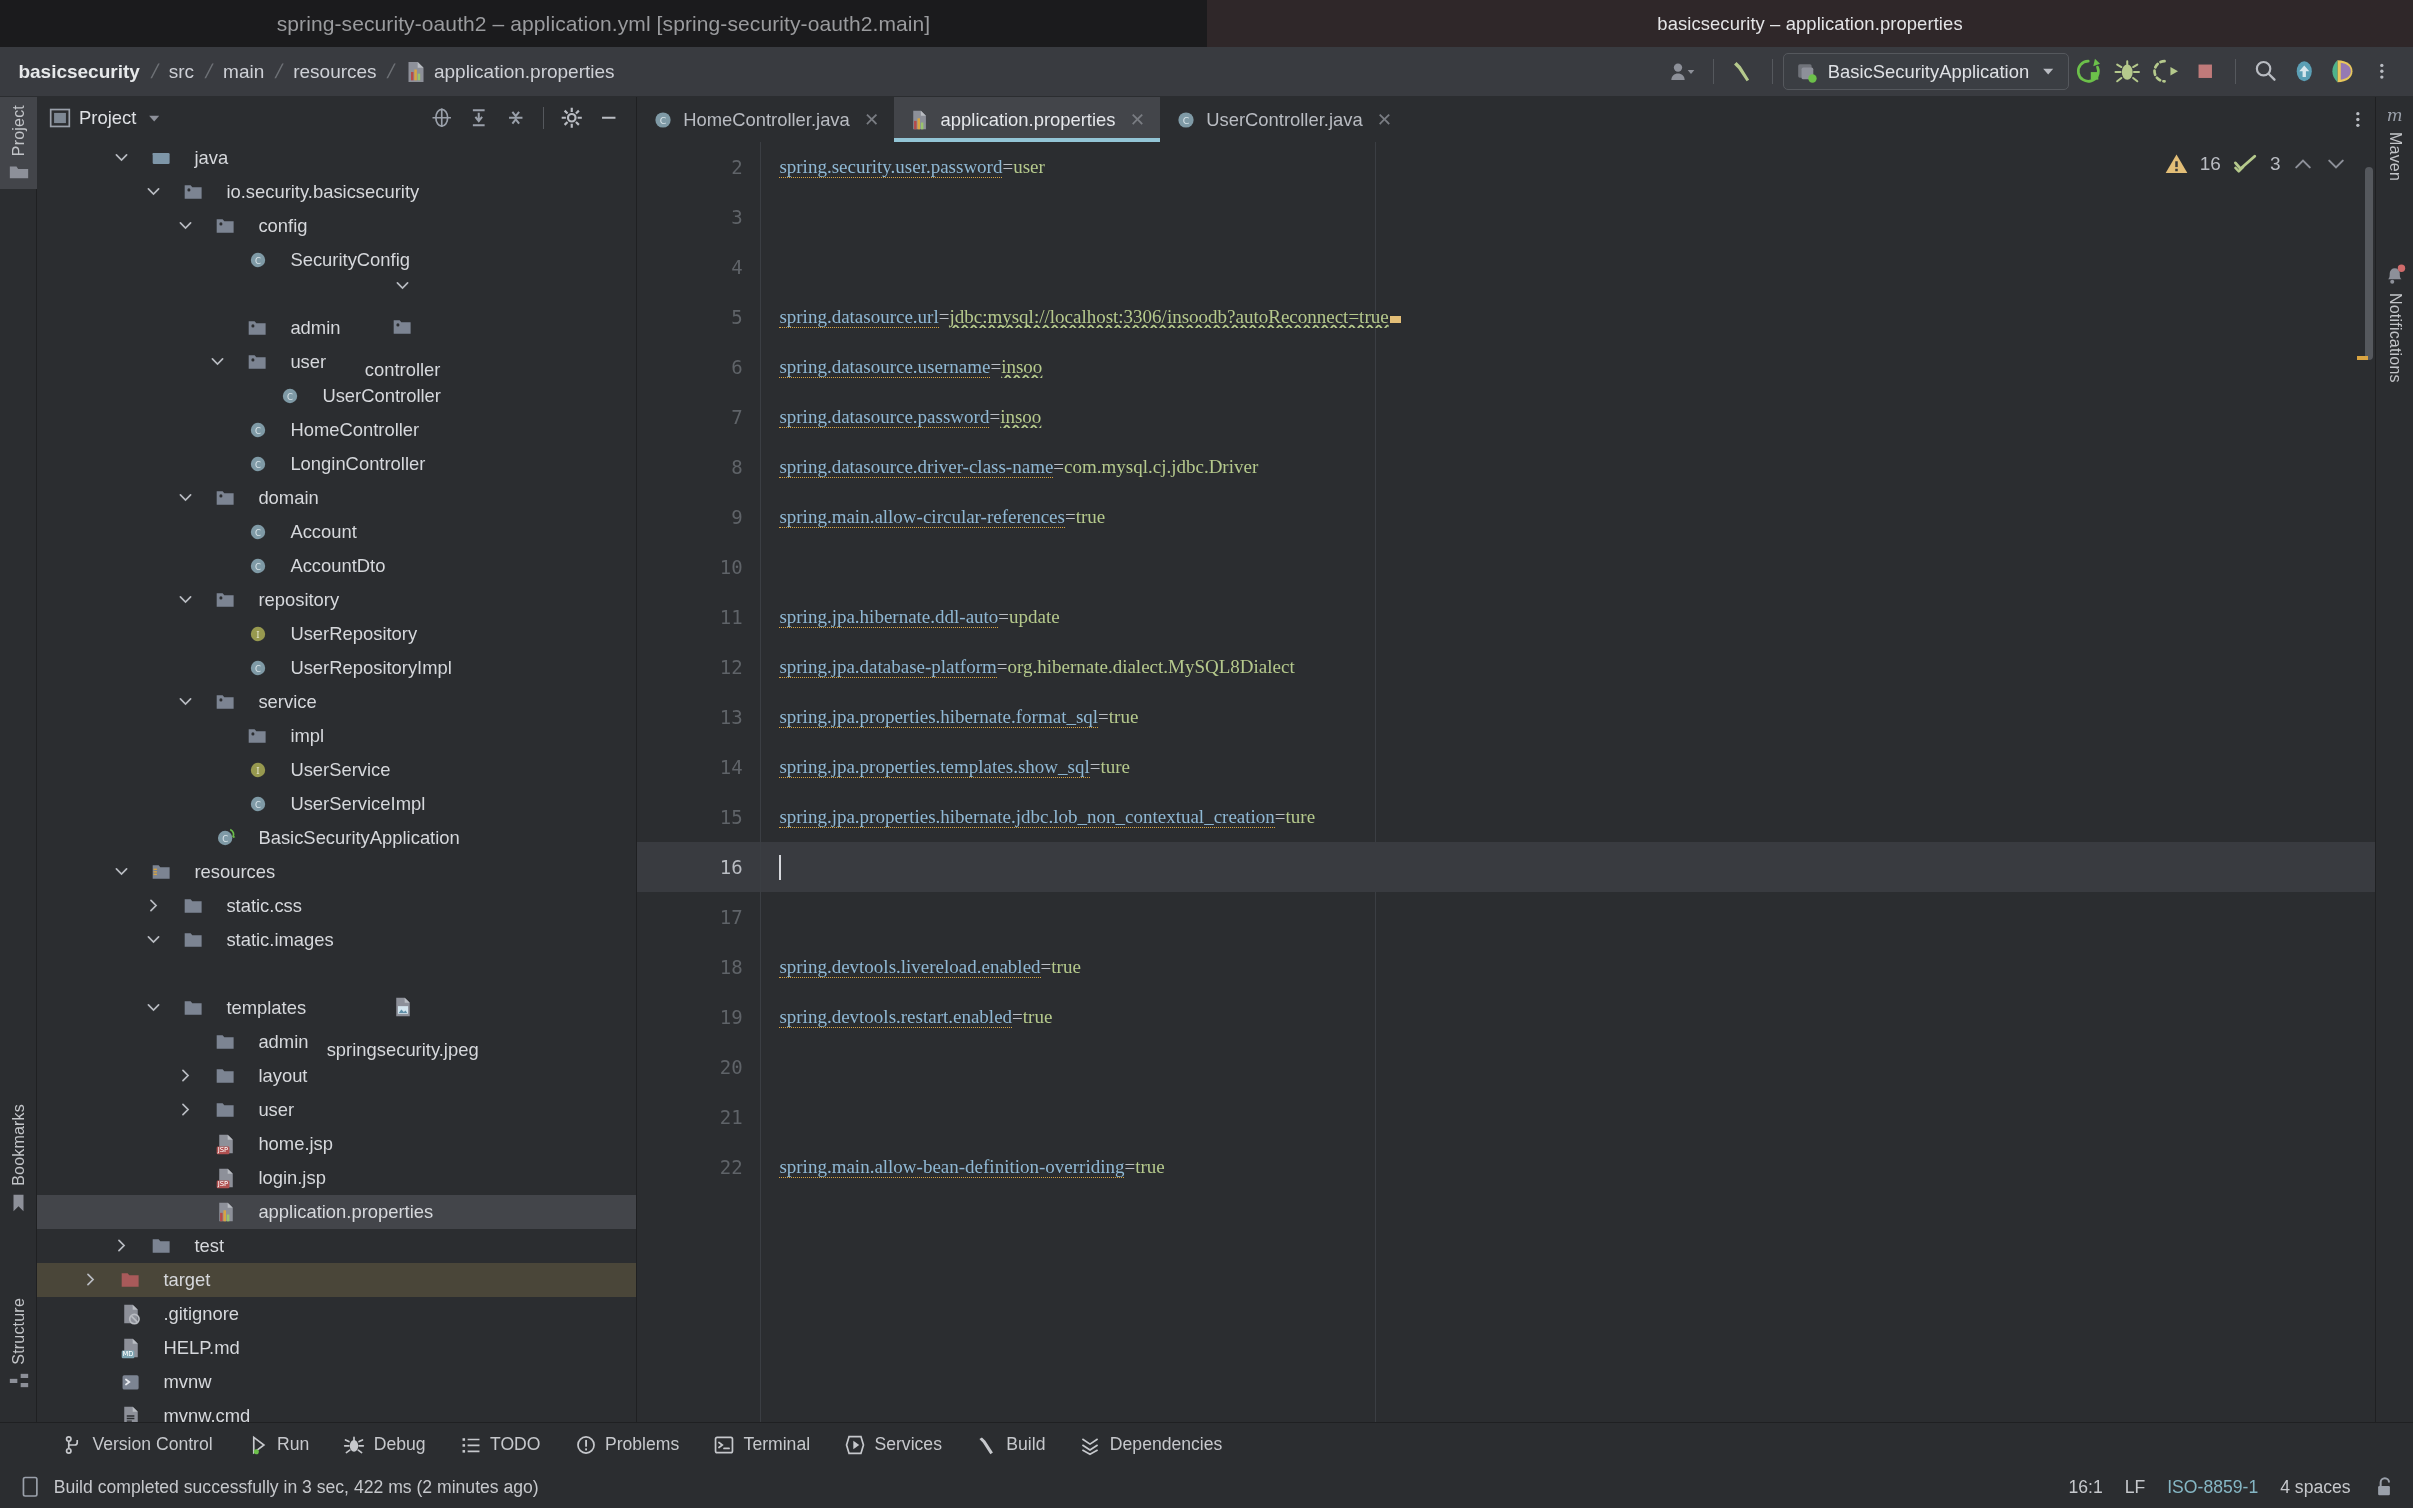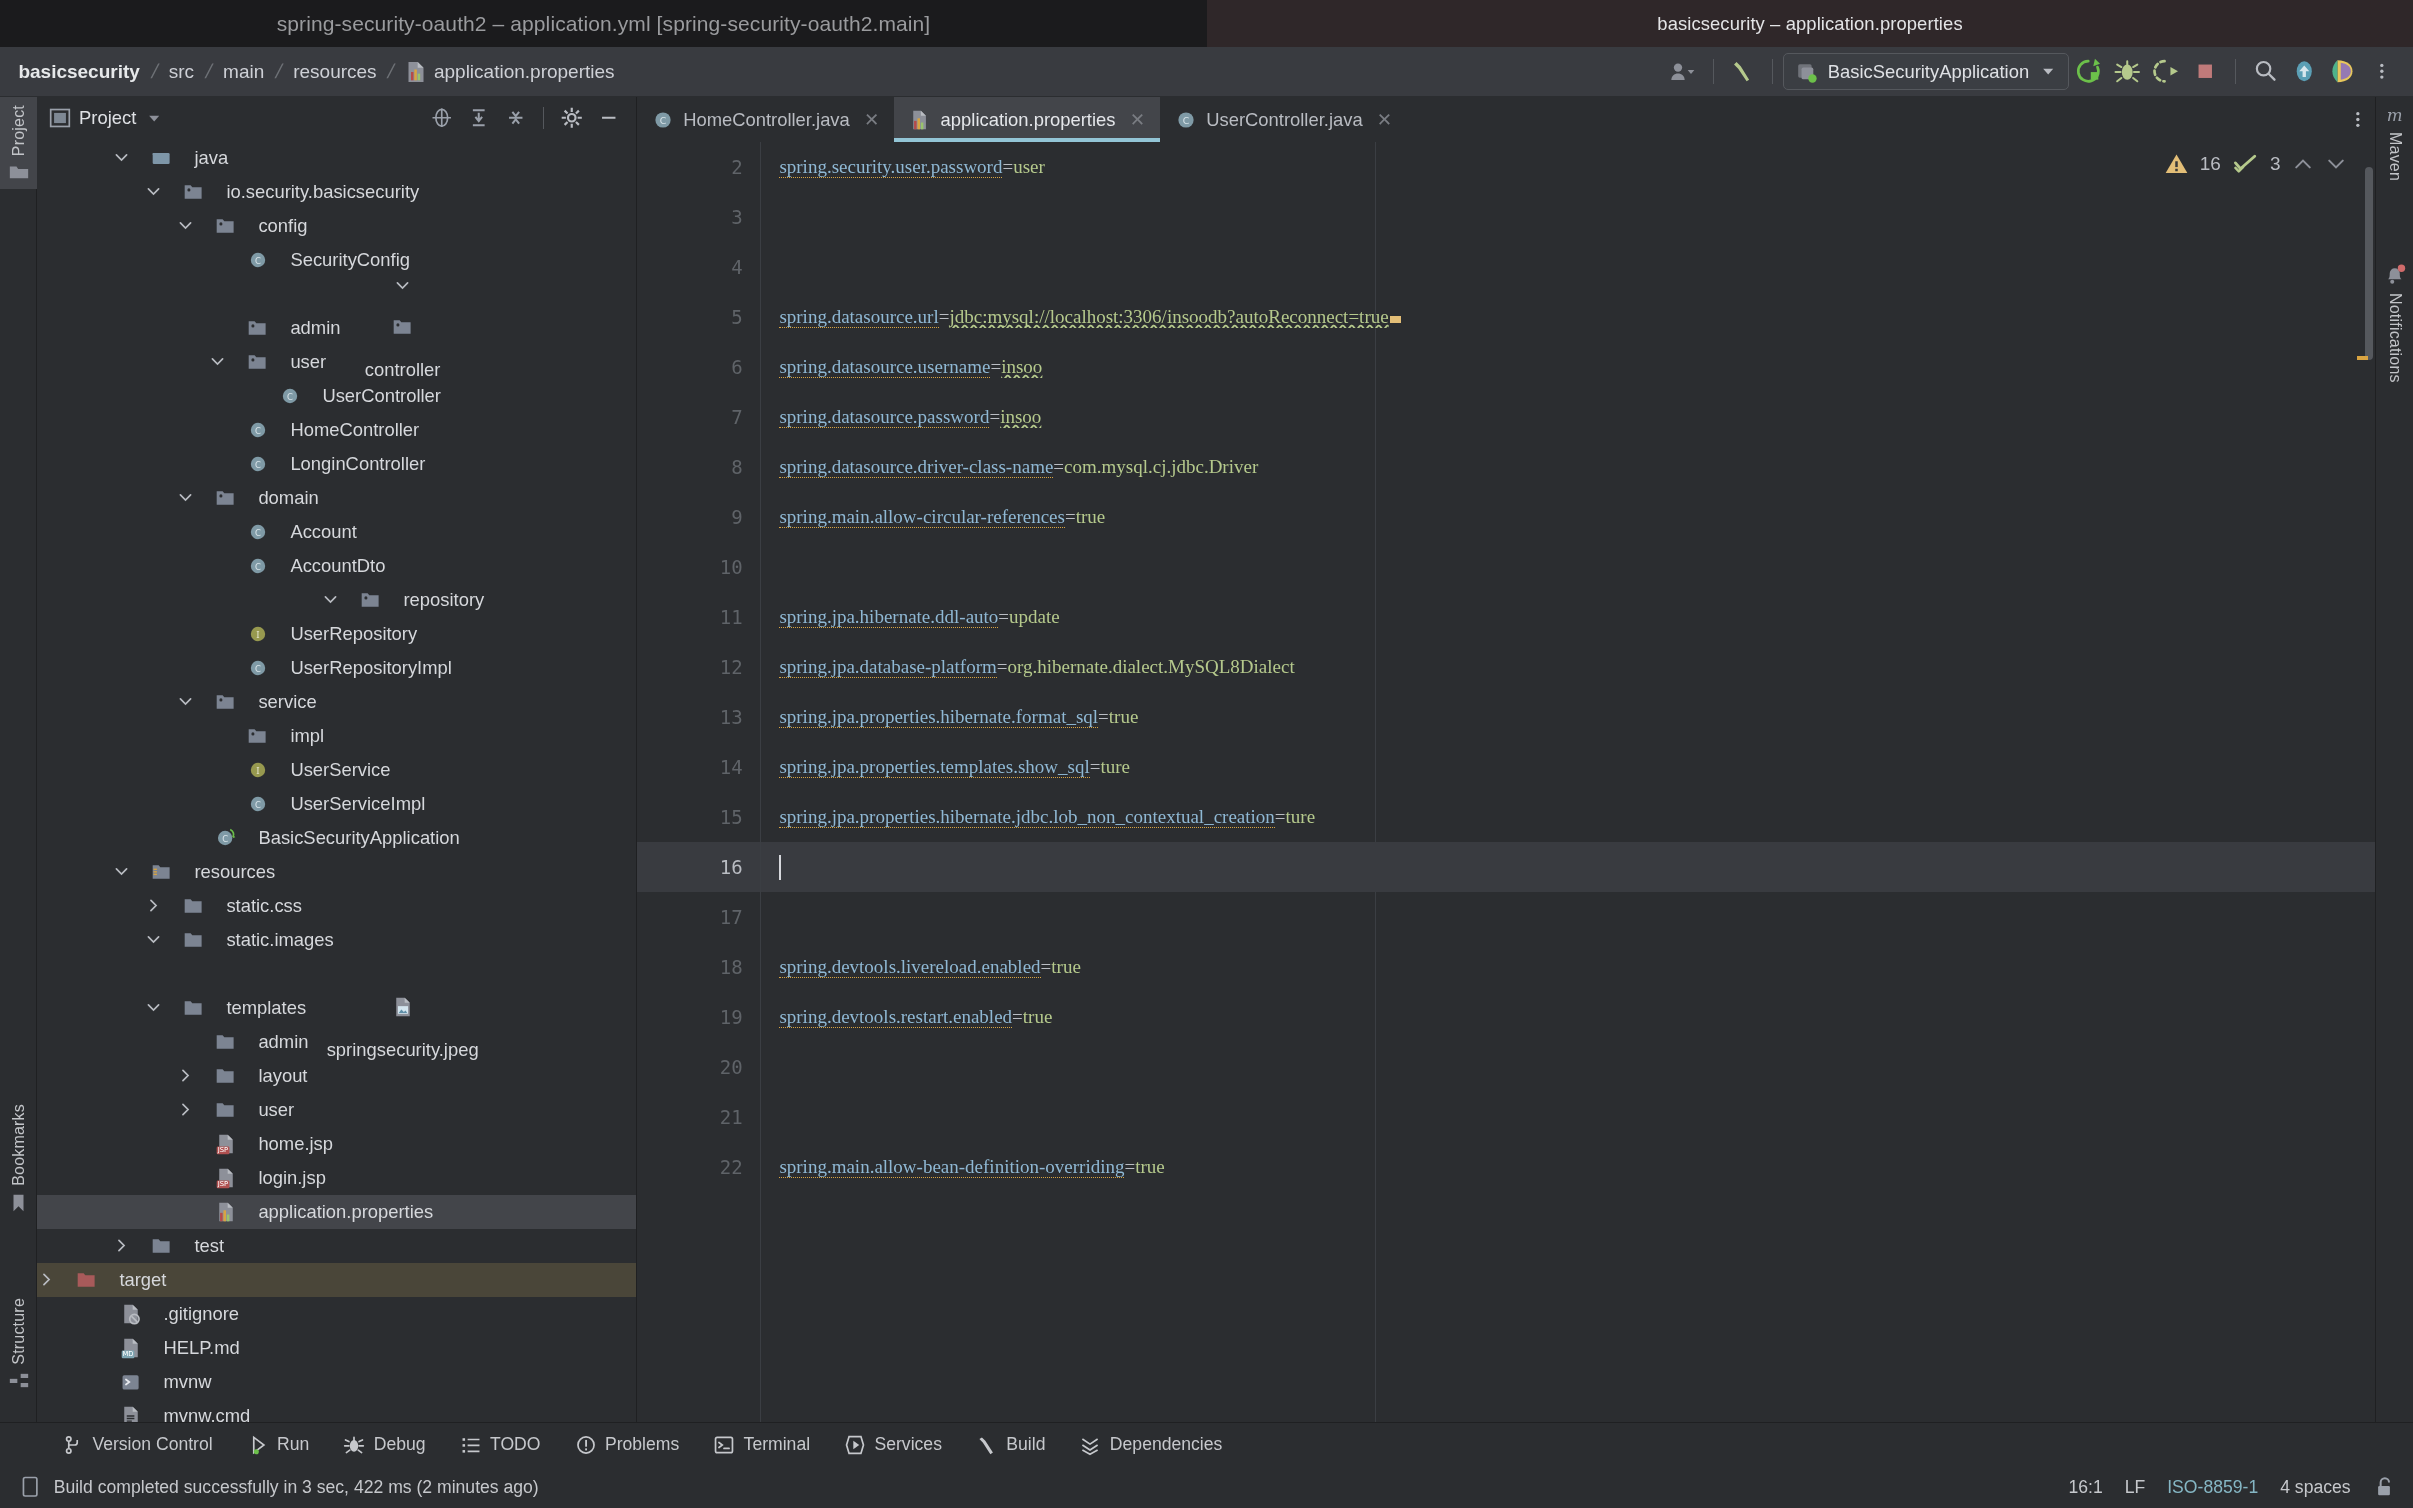--- a/index.html
+++ b/index.html
@@ -544,21 +544,21 @@
           <div class="trow" style="padding-left: 171px;">
             <span class="twist"></span>
             <span class="ticon">
               <svg width="22" height="22" viewBox="0 0 26 26" style="font-size:22px">
                 <circle cx="13" cy="13" r="8.5" fill="#7f9aa6"></circle>
                 <text x="13" y="17.5" text-anchor="middle" font-family="DejaVu Sans, sans-serif" font-size="10" fill="#d9e4e9">C</text>
               </svg>
             </span>
             <span>AccountDto</span>
           </div>
-          <div class="trow" style="padding-left: 139px; justify-content: center;">
+          <div class="trow" style="padding-left: 139px;">
             <span class="twist">
               <svg width="17" height="17" viewBox="0 0 20 20">
                 <path d="M4 7l6 6 6-6" stroke="#b9bcc2" stroke-width="2" fill="none" stroke-linecap="round"></path>
               </svg>
             </span>
             <span class="ticon">
               <svg width="22" height="22" viewBox="0 0 26 26">
                 <path d="M2 5h7l2 2.5h11V21H2z" fill="#7c8492"></path>
                 <circle cx="7" cy="10.5" r="1.8" fill="#2b2d30"></circle>
               </svg>
@@ -786,21 +786,21 @@
                 <path d="M7 4l6 6-6 6" stroke="#b9bcc2" stroke-width="2" fill="none" stroke-linecap="round"></path>
               </svg>
             </span>
             <span class="ticon">
               <svg width="22" height="22" viewBox="0 0 26 26">
                 <path d="M2 5h7l2 2.5h11V21H2z" fill="#7c8492"></path>
               </svg>
             </span>
             <span>test</span>
           </div>
-          <div class="trow sel-olive" style="">
+          <div class="trow sel-olive" style="padding-left: 44px;">
             <span class="twist">
               <svg width="17" height="17" viewBox="0 0 20 20">
                 <path d="M7 4l6 6-6 6" stroke="#b9bcc2" stroke-width="2" fill="none" stroke-linecap="round"></path>
               </svg>
             </span>
             <span class="ticon">
               <svg width="22" height="22" viewBox="0 0 26 26">
                 <path d="M2 5h7l2 2.5h11V21H2z" fill="#a85a5a"></path>
               </svg>
             </span>

